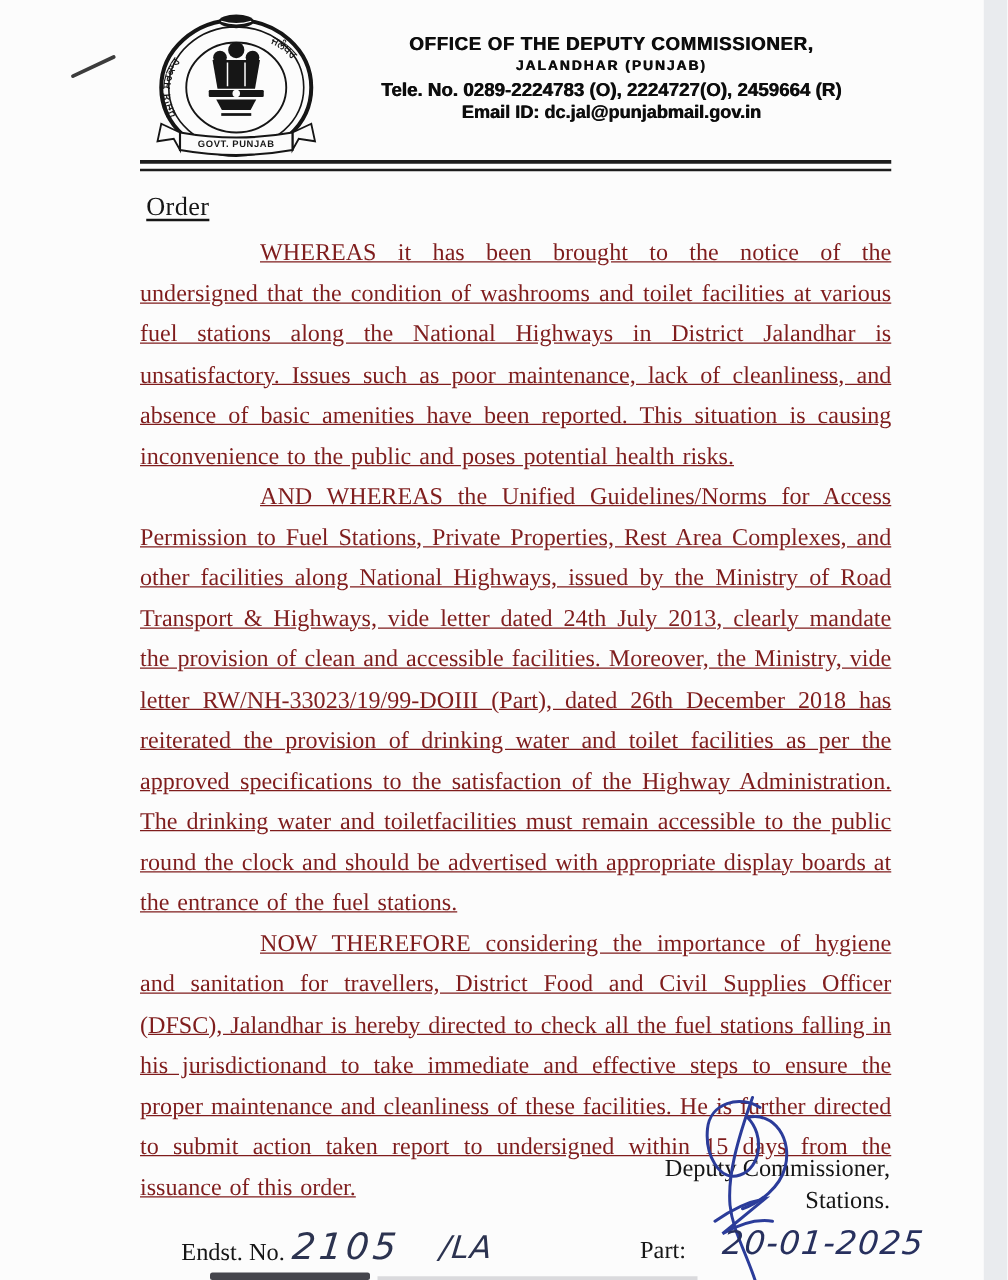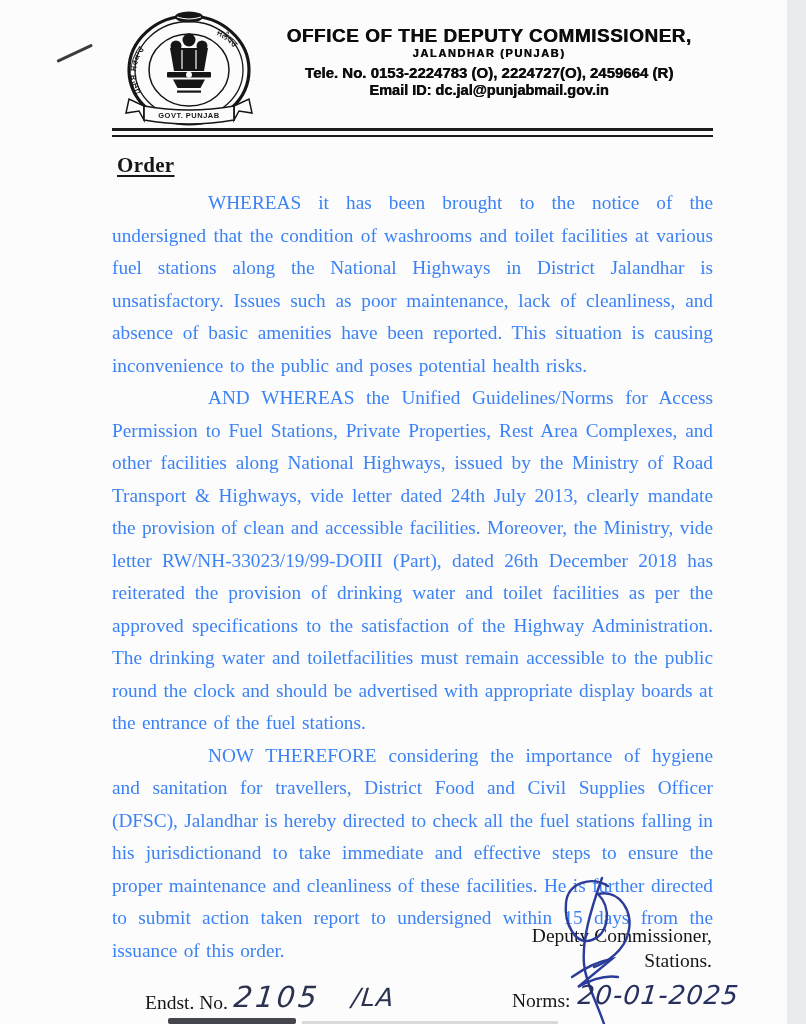--- a/index.html
+++ b/index.html
@@ -22,40 +22,41 @@
   }
   
   .emblem-svg{position:absolute;left:114px;top:8px;}
   .hdr{
     position:absolute;left:260px;top:24px;width:458px;
     text-align:center;
     font-family:"Liberation Sans", sans-serif;
     font-weight:bold;color:#0d0d0d;
   }
   .hdr-pa{font-size:25px;line-height:31px;text-shadow:0.4px 0 0 #0d0d0d;}
-  .hdr-o1{font-size:19px;line-height:19px;letter-spacing:0.5px;margin-top:2px;text-shadow:0.5px 0 0 #0d0d0d;text-align:center;}
+  .hdr-o1{font-size:15px;line-height:19px;letter-spacing:0.5px;margin-top:2px;text-shadow:0.5px 0 0 #0d0d0d;text-align:center;}
   .hdr-o2{font-size:11px;line-height:17px;letter-spacing:1.6px;text-shadow:0.5px 0 0 #0d0d0d;}
   .hdr-tel{font-size:15px;line-height:18px;margin-top:2px;text-shadow:0.5px 0 0 #0d0d0d;}
   .hdr-em{font-size:14.5px;line-height:17px;text-shadow:0.5px 0 0 #0d0d0d;}
   .double-rule{
     position:absolute;left:112px;top:128px;width:601px;height:4px;
     border-top:3.5px solid #1c1c1c;border-bottom:2.5px solid #1c1c1c;
   }
   
   .order-heading{
     position:absolute;left:117px;top:153px;
-    font-size:21px;font-weight:bold;letter-spacing:0.3px;
+    font-size:21px;font-weight:normal;letter-spacing:0.3px;
     text-decoration:underline;text-underline-offset:3px;
     color:#161616;
   }
   .body-text{
     position:absolute;left:112px;top:187px;width:601px;
     font-size:19.3px;line-height:32.5px;
-    text-align:justify;color:#3b82f6;
+    text-align:justify;color:#7f1d1d;
     word-spacing:1.5px;
+    text-decoration:underline;
   }
   .body-text p{margin:0;text-indent:96px;}
   
   .sig-text{
     position:absolute;left:400px;top:924px;width:312px;
     text-align:right;font-size:19.5px;line-height:24.5px;color:#161616;
   }
   .sig-svg{position:absolute;left:538px;top:876px;}
   
   .print{position:absolute;font-size:19.5px;color:#161616;}
@@ -124,21 +125,21 @@
       <path d="M 30 98 L 15 91 L 12 105 L 25 103 L 30 112 Z" fill="#fcfcfc" stroke="#161616" stroke-width="1.5"></path>
       <path d="M 120 98 L 135 91 L 138 105 L 125 103 L 120 112 Z" fill="#fcfcfc" stroke="#161616" stroke-width="1.5"></path>
       <path d="M 30 98 Q 75 106 120 98 L 120 112 Q 75 120 30 112 Z" fill="#fcfcfc" stroke="#161616" stroke-width="1.7"></path>
       <text x="75" y="109.5" text-anchor="middle" font-size="7.5" font-weight="bold" font-family="Liberation Sans, sans-serif" letter-spacing="0.5" fill="#161616">GOVT. PUNJAB</text>
     </g>
   </svg>
 
   <div class="hdr">
     <div class="hdr-o1">OFFICE OF THE DEPUTY COMMISSIONER,</div>
     <div class="hdr-o2">JALANDHAR (PUNJAB)</div>
-    <div class="hdr-tel">Tele. No. 0153-2224783 (O), 2224727(O), 2459664 (R)</div>
+    <div class="hdr-tel">Tele. No. 0289-2224783 (O), 2224727(O), 2459664 (R)</div>
     <div class="hdr-em">Email ID: dc.jal@punjabmail.gov.in</div>
   </div>
 
   <div class="double-rule"></div>
 
   <div class="order-heading">Order</div>
 
   <div class="body-text">
     <p>WHEREAS it has been brought to the notice of the undersigned that the condition of washrooms and toilet facilities at various fuel stations along the National Highways in District Jalandhar is unsatisfactory. Issues such as poor maintenance, lack of cleanliness, and absence of basic amenities have been reported. This situation is causing inconvenience to the public and poses potential health risks.</p>
     <p>AND WHEREAS the Unified Guidelines/Norms for Access Permission to Fuel Stations, Private Properties, Rest Area Complexes, and other facilities along National Highways, issued by the Ministry of Road Transport &amp; Highways, vide letter dated 24th July 2013, clearly mandate the provision of clean and accessible facilities. Moreover, the Ministry, vide letter RW/NH-33023/19/99-DOIII (Part), dated 26th December 2018 has reiterated the provision of drinking water and toilet facilities as per the approved specifications to the satisfaction of the Highway Administration. The drinking water and toiletfacilities must remain accessible to the public round the clock and should be advertised with appropriate display boards at the entrance of the fuel stations.</p>
@@ -154,19 +155,19 @@
     <g fill="none" stroke="#2b3c9a" stroke-width="2.4" stroke-linecap="round">
       <path d="M 70 10 C 54 0 30 6 28 27 C 26 47 37 70 54 64 C 71 58 74 32 60 18 C 82 13 96 36 90 58 C 86 74 70 86 56 91"></path>
       <path d="M 64 2 C 52 36 44 64 46 88 C 48 108 58 124 66 148"></path>
       <path d="M 34 101 C 48 91 62 85 74 83 L 40 111 C 54 103 68 99 80 101"></path>
     </g>
   </svg>
 
   <div class="print endst-label">Endst. No.</div>
   <div class="hand endst-num">2105</div>
   <div class="hand endst-suffix">/LA</div>
-  <div class="print dated-label">Norms:</div>
+  <div class="print dated-label">Part:</div>
   <div class="hand dated-value">20-01-2025</div>
 
   <div class="band-dark"></div>
   <div class="band-faint"></div>
 
 </div>
 
 </body></html>

